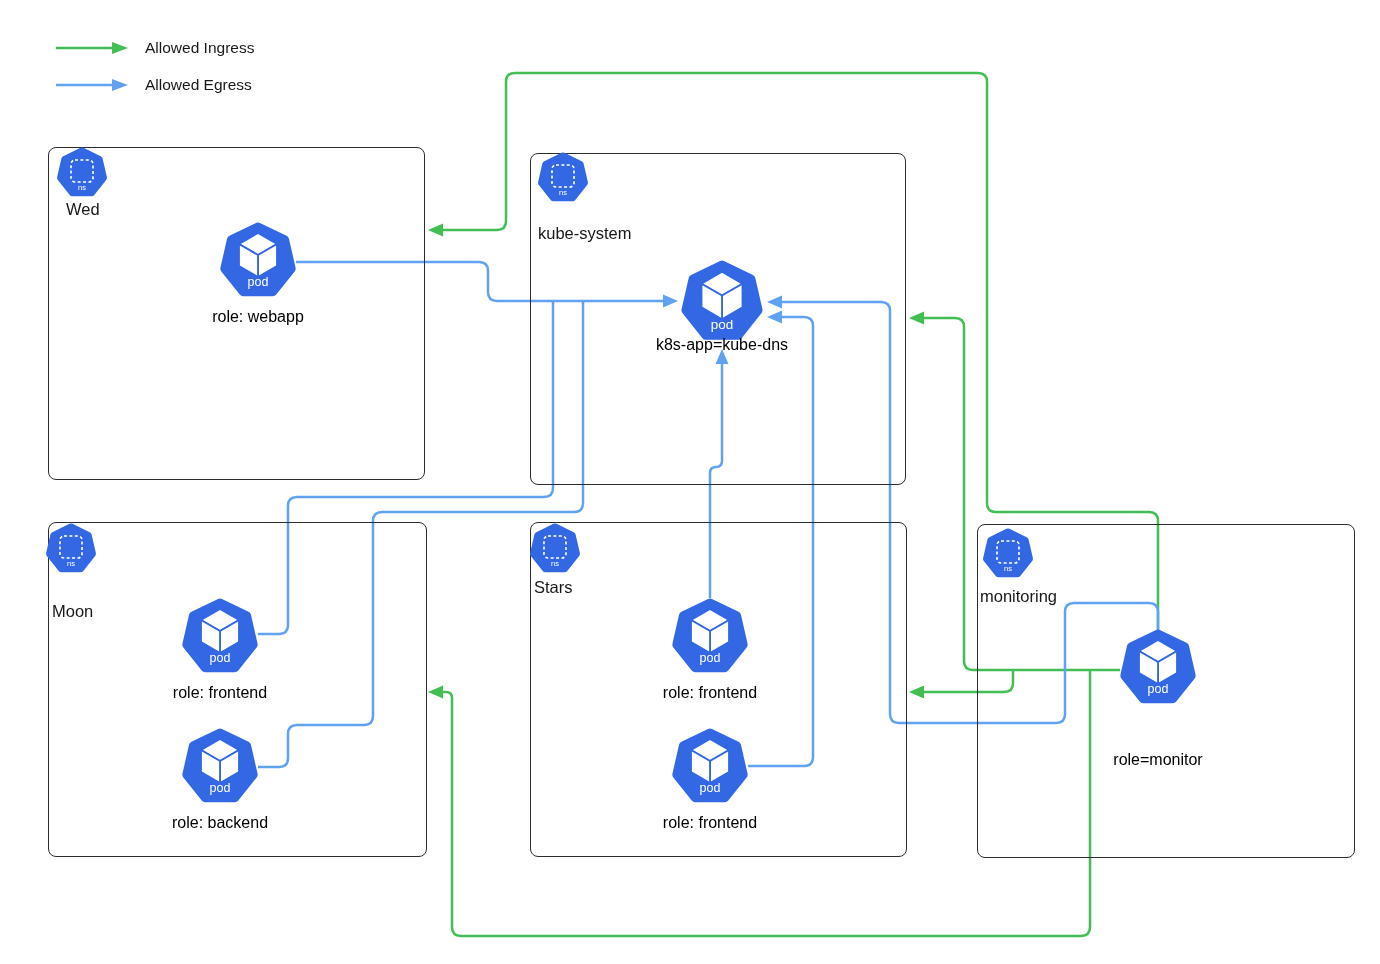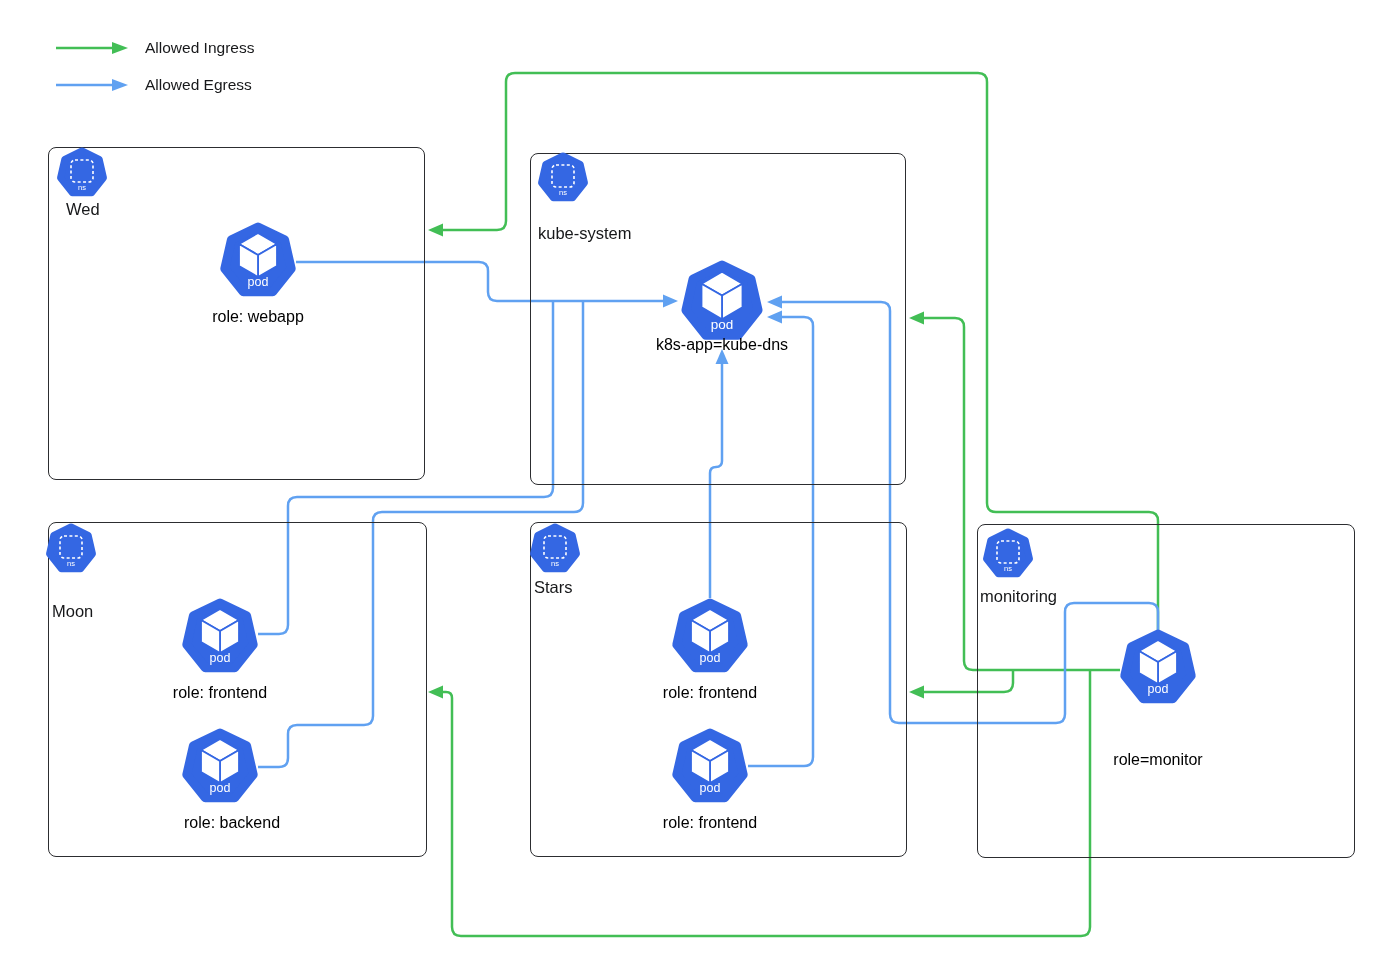--- a/index.html
+++ b/index.html
@@ -123,21 +123,21 @@
         <text x="41" y="66" text-anchor="middle" font-size="12.5" fill="#ffffff" font-family="Liberation Sans, DejaVu Sans, sans-serif">pod</text>
       </svg></div>
     <div class="pod-label" style="left: 120px; top: 684px;">role: frontend</div>
     <div class="icon-wrap" style="left: 179px; top: 726px;"><svg width="82" height="82">
         <polygon points="41.00,7.00 67.58,19.80 74.15,48.57 55.75,71.63 26.25,71.63 7.85,48.57 14.42,19.80" fill="#3467e3" stroke="#3467e3" stroke-width="9" stroke-linejoin="round"></polygon>
         <polygon points="41,13 60,24 41,35 22,24" fill="#ffffff" stroke="#3467e3" stroke-width="1.8" stroke-linejoin="round"></polygon>
         <polygon points="60,24 60,46 41,57 41,35" fill="#ffffff" stroke="#3467e3" stroke-width="1.8" stroke-linejoin="round"></polygon>
         <polygon points="22,24 22,46 41,57 41,35" fill="#ffffff" stroke="#3467e3" stroke-width="1.8" stroke-linejoin="round"></polygon>
         <text x="41" y="66" text-anchor="middle" font-size="12.5" fill="#ffffff" font-family="Liberation Sans, DejaVu Sans, sans-serif">pod</text>
       </svg></div>
-    <div class="pod-label" style="left: 132px; top: 814px;">role: backend</div>
+    <div class="pod-label" style="left: 120px; top: 814px;">role: backend</div>
     <div class="ns-box" style="left: 530px; top: 522px; width: 375px; height: 333px; border-color: rgb(44, 45, 48);"></div>
     <div class="ns-label" style="left: 534px; top: 578px;">Stars</div>
     <div class="icon-wrap" style="left: 529px; top: 523px;"><svg width="52" height="52">
         <polygon points="26.00,4.00 43.20,12.28 47.45,30.90 35.55,45.82 16.45,45.82 4.55,30.90 8.80,12.28" fill="#3467e3" stroke="#3467e3" stroke-width="7" stroke-linejoin="round"></polygon>
         <rect x="15" y="13" width="22" height="22" rx="4" fill="none" stroke="#ffffff" stroke-width="1.6" stroke-dasharray="3 2.4"></rect>
         <text x="26" y="42.5" text-anchor="middle" font-size="7.5" fill="#ffffff" font-family="Liberation Sans, DejaVu Sans, sans-serif">ns</text>
       </svg></div>
     <div class="icon-wrap" style="left: 669px; top: 596px;"><svg width="82" height="82">
         <polygon points="41.00,7.00 67.58,19.80 74.15,48.57 55.75,71.63 26.25,71.63 7.85,48.57 14.42,19.80" fill="#3467e3" stroke="#3467e3" stroke-width="9" stroke-linejoin="round"></polygon>
         <polygon points="41,13 60,24 41,35 22,24" fill="#ffffff" stroke="#3467e3" stroke-width="1.8" stroke-linejoin="round"></polygon>

